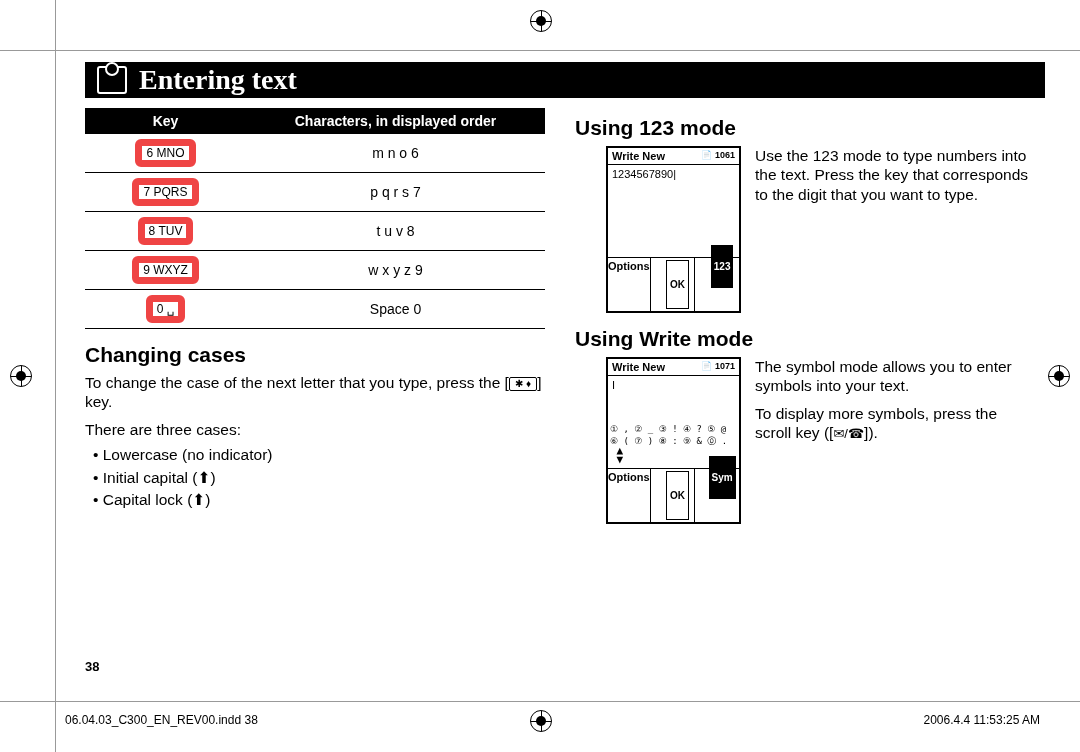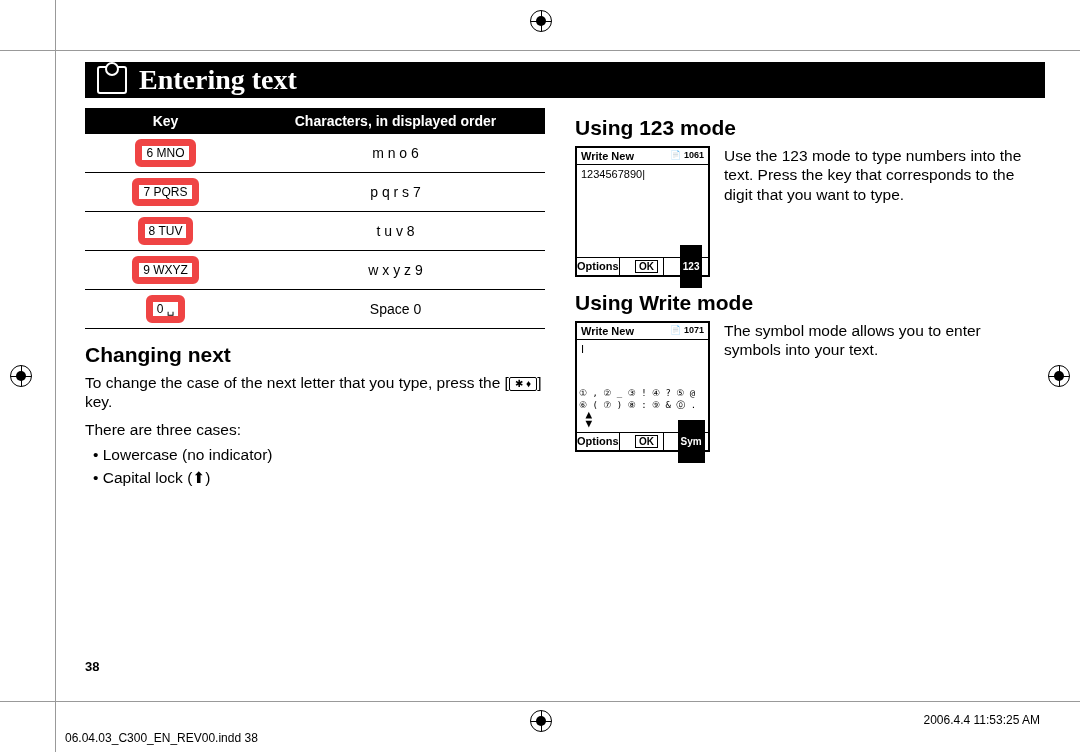--- a/index.html
+++ b/index.html
@@ -107,21 +107,21 @@
   .cases li::before { content:"• "; }
   .cases li { margin: 3px 0 3px 8px; }
   .inline-key {
     display:inline-block;
     border:1px solid #000;
     border-radius:2px;
     font-size:10px;
     padding:0 5px;
     vertical-align: middle;
   }
-  .phone-block { display:flex; gap:14px; align-items:flex-start; margin-top:6px;}
+  .phone-block { display:flex; gap:14px; align-items:flex-start; margin-top:6px;margin-left:31px;}
   .phone-screen {
     width: 135px;
     border:2px solid #000;
     font-size: 11px;
     flex-shrink:0;
   }
   .phone-header {
     display:flex; justify-content:space-between;
     border-bottom:1px solid #000;
     padding:2px 4px;
@@ -144,31 +144,31 @@
     display:flex; border-top:1px solid #000;
     font-weight:bold;
     gap:10px;
   }
   .phone-footer > div {
     flex:1; text-align:center; padding:2px 0;
     border-right:1px solid #000;
     font-size:11px;
   }
   .phone-footer > div:last-child { border-right:none; }
-  .phone-footer .ok-box { border:1.5px solid #000; display:inline-block; padding:0 3px; font-size:10px;}
+  .phone-footer .ok-box { border:1.5px solid #000; display:inline-block; padding:18px 3px; font-size:10px;}
   .phone-footer .mode-badge {
     background:#000; color:#fff; font-size:10px; padding:16px 3px;
   }
   .phone-text { flex:1; }
   .phone-text p { margin-bottom:8px; }
   .page-num {
     position:absolute; left:85px; bottom: 78px; font-size:13px; font-weight:bold;
   }
   .footer-left {
-    position:absolute; left:65px; bottom:7px; font-size:12px;
+    position:absolute; left:65px; bottom:25px; font-size:12px;
   }
   .footer-right {
     position:absolute; right:40px; bottom:25px; font-size:12px;
   }
   .scroll-hint { font-size:13px; }
   .updown { display:inline-block; font-size:11px; line-height:0.8;}
 </style>
 </head>
 <body>
 
@@ -222,27 +222,28 @@
               <td class="key-col"><span class="key-box">9 WXYZ</span></td>
               <td>w   x   y   z   9</td>
             </tr>
           <tr>
               <td class="key-col"><span class="key-box">0  ␣</span></td>
               <td>Space 0</td>
             </tr>
         </tbody>
       </table>
 
-      <h2 class="section">Changing next</h2>
+      <h2 class="section">Changing cases</h2>
       <p class="body">
         <span>To change the case of the next letter that you type, press the [</span><span class="inline-key">✱ ♦</span><span>] key.</span>
       </p>
       <p class="body" style="margin-top:8px">There are three cases:</p>
       <ul class="cases">
         <li>Lowercase (no indicator)</li>
+        <li>Initial capital (⬆)</li>
         <li>Capital lock (⬆)</li>
       </ul>
     </div>
 
     <div class="col">
       <h2 class="section" style="margin-top:8px">Using 123 mode</h2>
       <div class="phone-block">
         <div class="phone-screen">
           <div class="phone-header">
             <span>Write New</span>
@@ -278,20 +279,23 @@
             </div>
           </div>
           <div class="phone-footer">
             <div>Options</div>
             <div><span class="ok-box">OK</span></div>
             <div><span class="mode-badge">Sym</span></div>
           </div>
         </div>
         <div class="phone-text">
           <p class="body">The symbol mode allows you to enter symbols into your text.</p>
+          <p class="body">
+            <span>To display more symbols, press the scroll key ([</span><span class="scroll-hint">✉/☎</span><span>]).</span>
+          </p>
         </div>
       </div>
     </div>
   </div>
 </div>
 
 <div class="page-num">38</div>
 <div class="footer-left">06.04.03_C300_EN_REV00.indd   38</div>
 <div class="footer-right">2006.4.4   11:53:25 AM</div>
 

